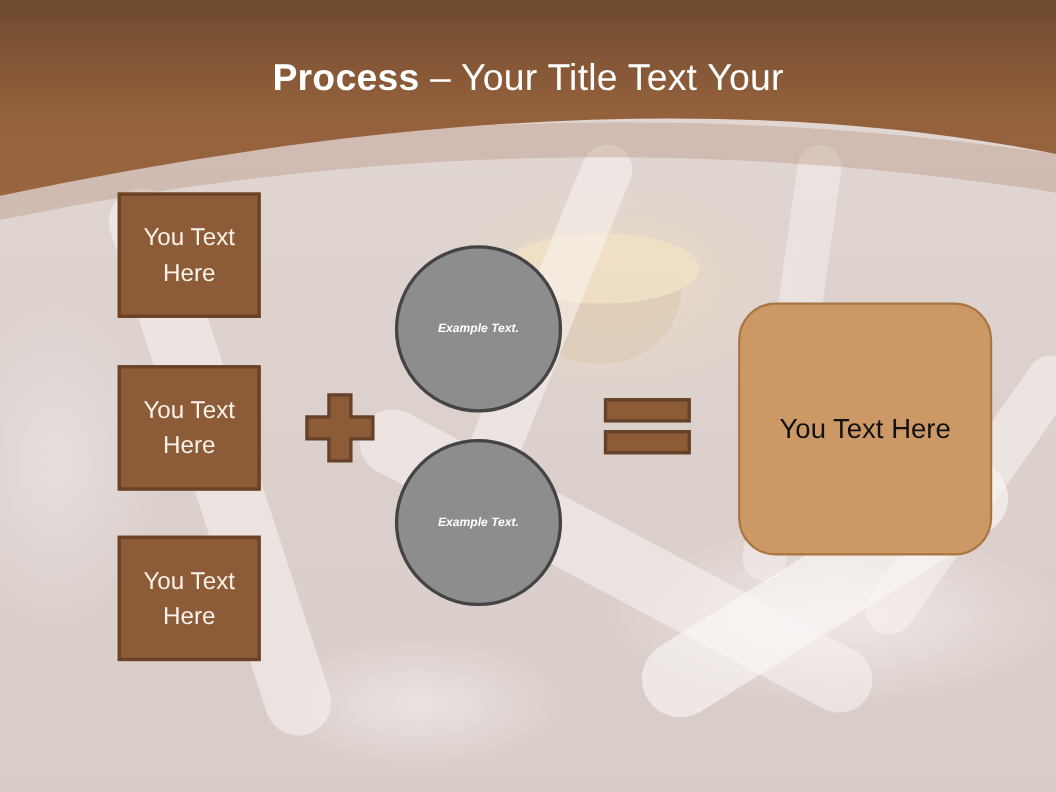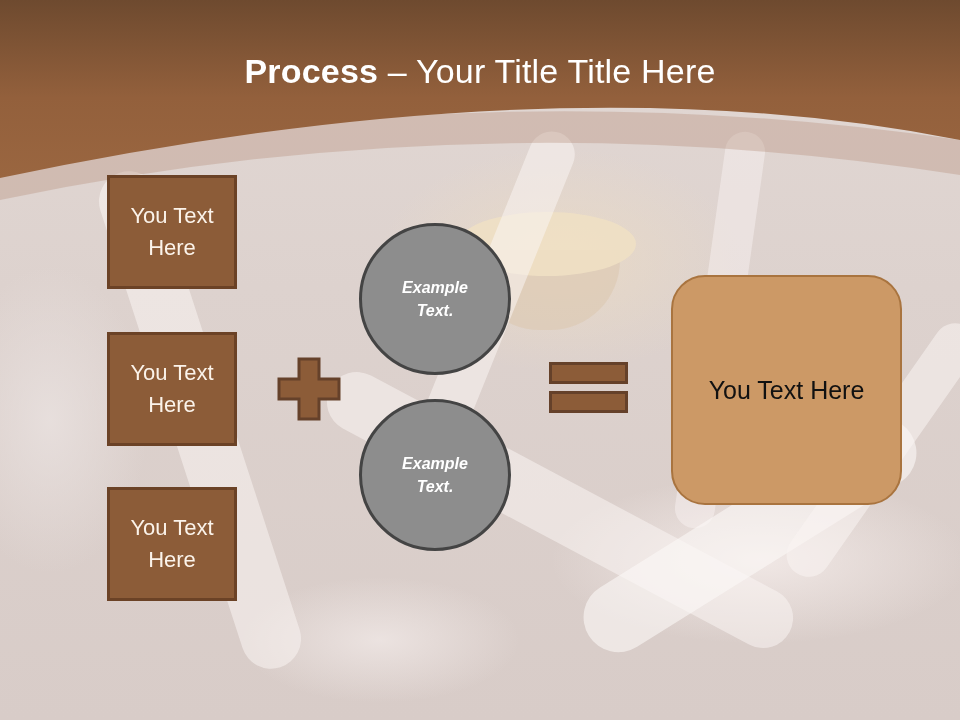--- a/index.html
+++ b/index.html
@@ -78,21 +78,21 @@
       position: absolute;
       width: 152px; height: 152px;
       border-radius: 50%;
       background: #8d8d8d;
       border: 3px solid #444444;
       display: flex; align-items: center; justify-content: center;
       text-align: center;
       color: #ffffff;
       font-style: italic;
       font-weight: bold;
-      font-size: 16px;
+      font-size: 11px;
       line-height: 23px;
       padding: 0 30px;
     }
 
     
     .equals-bar {
       position: absolute;
       left: 549px; width: 79px; height: 22px;
       background: #8c5c38;
       border: 3px solid #65412a;
@@ -134,21 +134,21 @@
           <stop offset="1" stop-color="#9a6640"></stop>
         </linearGradient>
       </defs>
 
       <path d="M0,185 Q480,60 960,160 L960,200 L0,200 Z" fill="rgba(190,150,130,0.0)"></path>
       <path d="M0,170 Q480,70 960,140 L960,175 Q480,100 0,200 Z" fill="rgba(180,140,120,0.35)"></path>
 
       <path d="M0,0 L960,0 L960,140 Q560,60 0,178 Z" fill="url(#hg)"></path>
     </svg>
     <div class="title">
-      <span class="bold">Process</span><span> – </span><span>Your Title Title Here</span>
+      <span class="bold">Process</span><span> – </span><span>Your Title Text Your</span>
     </div>
   </div>
 
   <div class="text-box" style="left:107px; top:175px;">
     <span>You Text Here</span>
   </div>
   <div class="text-box" style="left:107px; top:332px;">
     <span>You Text Here</span>
   </div>
   <div class="text-box" style="left:107px; top:487px;">

